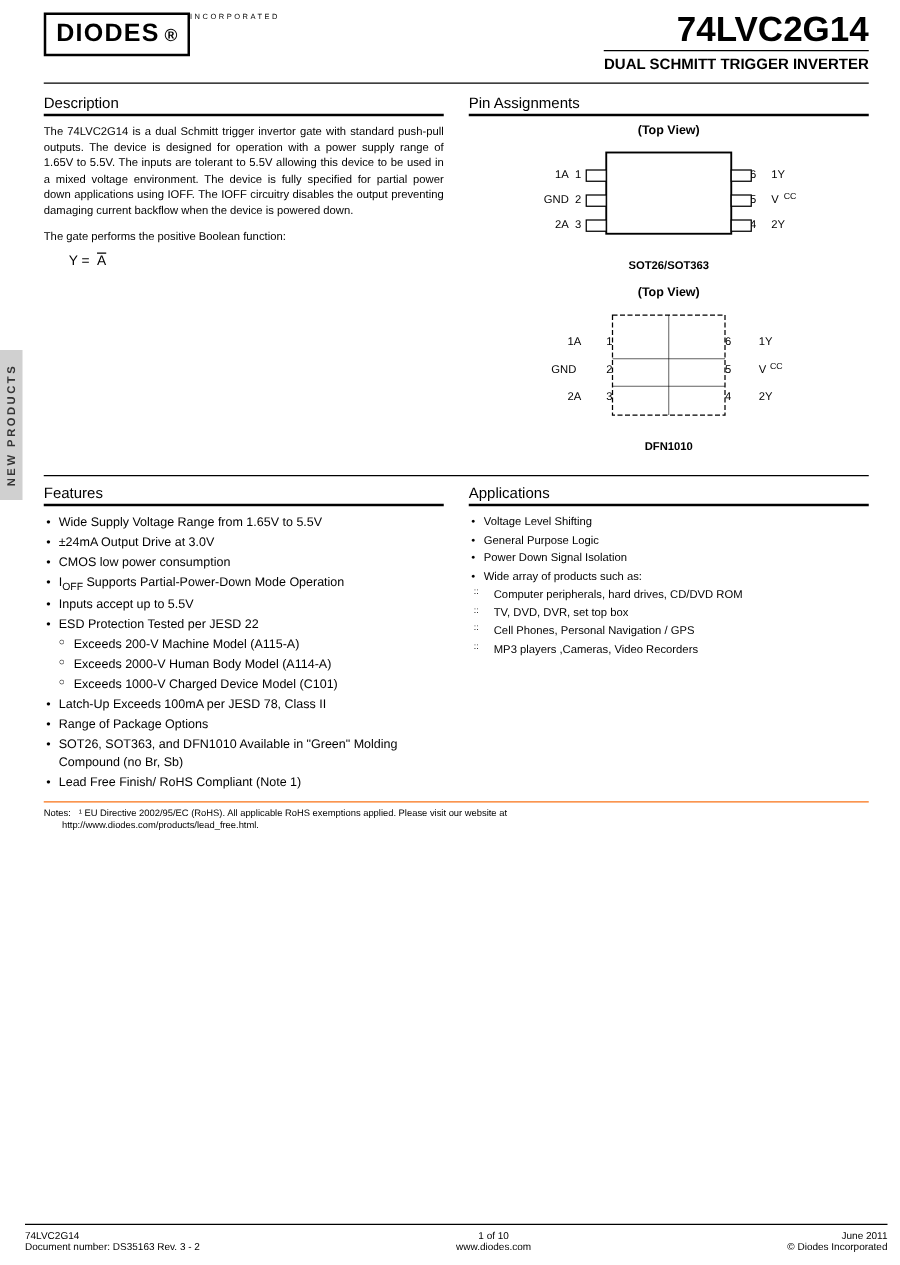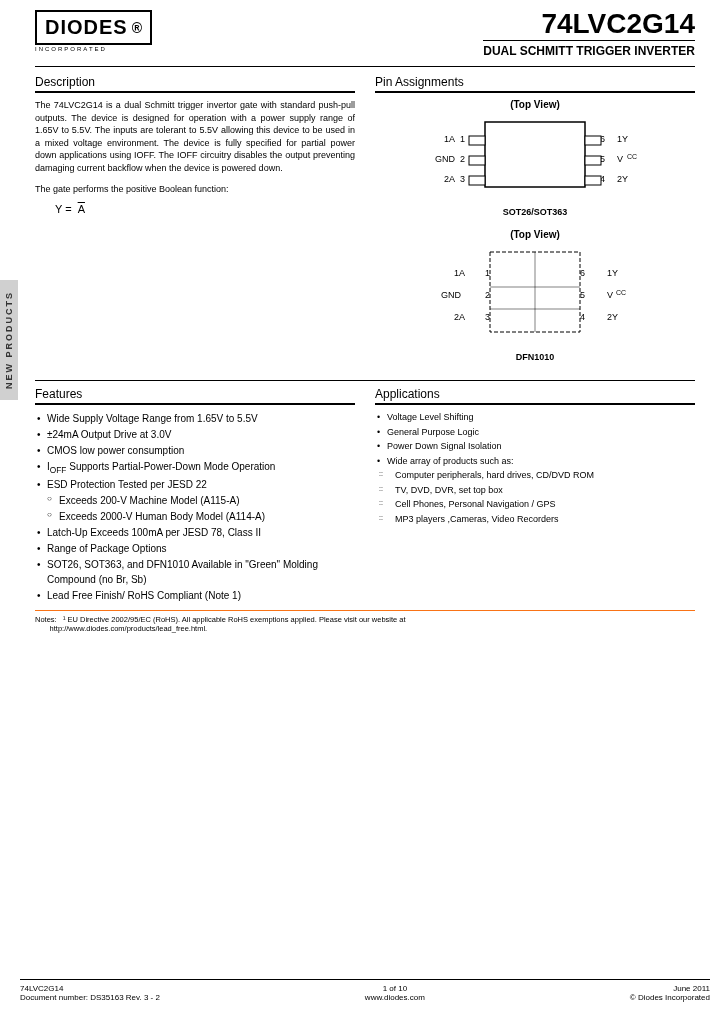--- a/index.html
+++ b/index.html
@@ -44,21 +44,21 @@
       display: flex;
       justify-content: space-between;
       align-items: flex-start;
       padding-bottom: 8px;
       border-bottom: 1px solid #000;
       margin-bottom: 8px;
     }
 
     .logo-area {
       display: flex;
-      flex-direction: column;
+      flex-direction: row;
       align-items: flex-start;
     }
 
     .logo-box {
       border: 2px solid #000;
       padding: 4px 8px;
       display: flex;
       align-items: center;
       gap: 4px;
     }
@@ -401,23 +401,25 @@
 
   <div class="two-col">
 
     <div class="left-col">
       <div class="section-full">Features</div>
       <ul class="feature-list">
         <li>Wide Supply Voltage Range from 1.65V to 5.5V</li>
         <li>±24mA Output Drive at 3.0V</li>
         <li>CMOS low power consumption</li>
         <li>I<sub>OFF</sub> Supports Partial-Power-Down Mode Operation</li>
+        <li>Inputs accept up to 5.5V</li>
         <li>ESD Protection Tested per JESD 22</li>
         <li class="sub-item">Exceeds 200-V Machine Model (A115-A)</li>
         <li class="sub-item">Exceeds 2000-V Human Body Model (A114-A)</li>
+        <li class="sub-item">Exceeds 1000-V Charged Device Model (C101)</li>
         <li>Latch-Up Exceeds 100mA per JESD 78, Class II</li>
         <li>Range of Package Options</li>
         <li>SOT26, SOT363, and DFN1010  Available in "Green" Molding Compound (no Br, Sb)</li>
         <li>Lead Free Finish/ RoHS Compliant (Note 1)</li>
       </ul>
     </div>
 
     <div class="right-col">
       <div class="section-full">Applications</div>
       <ul class="app-list">

